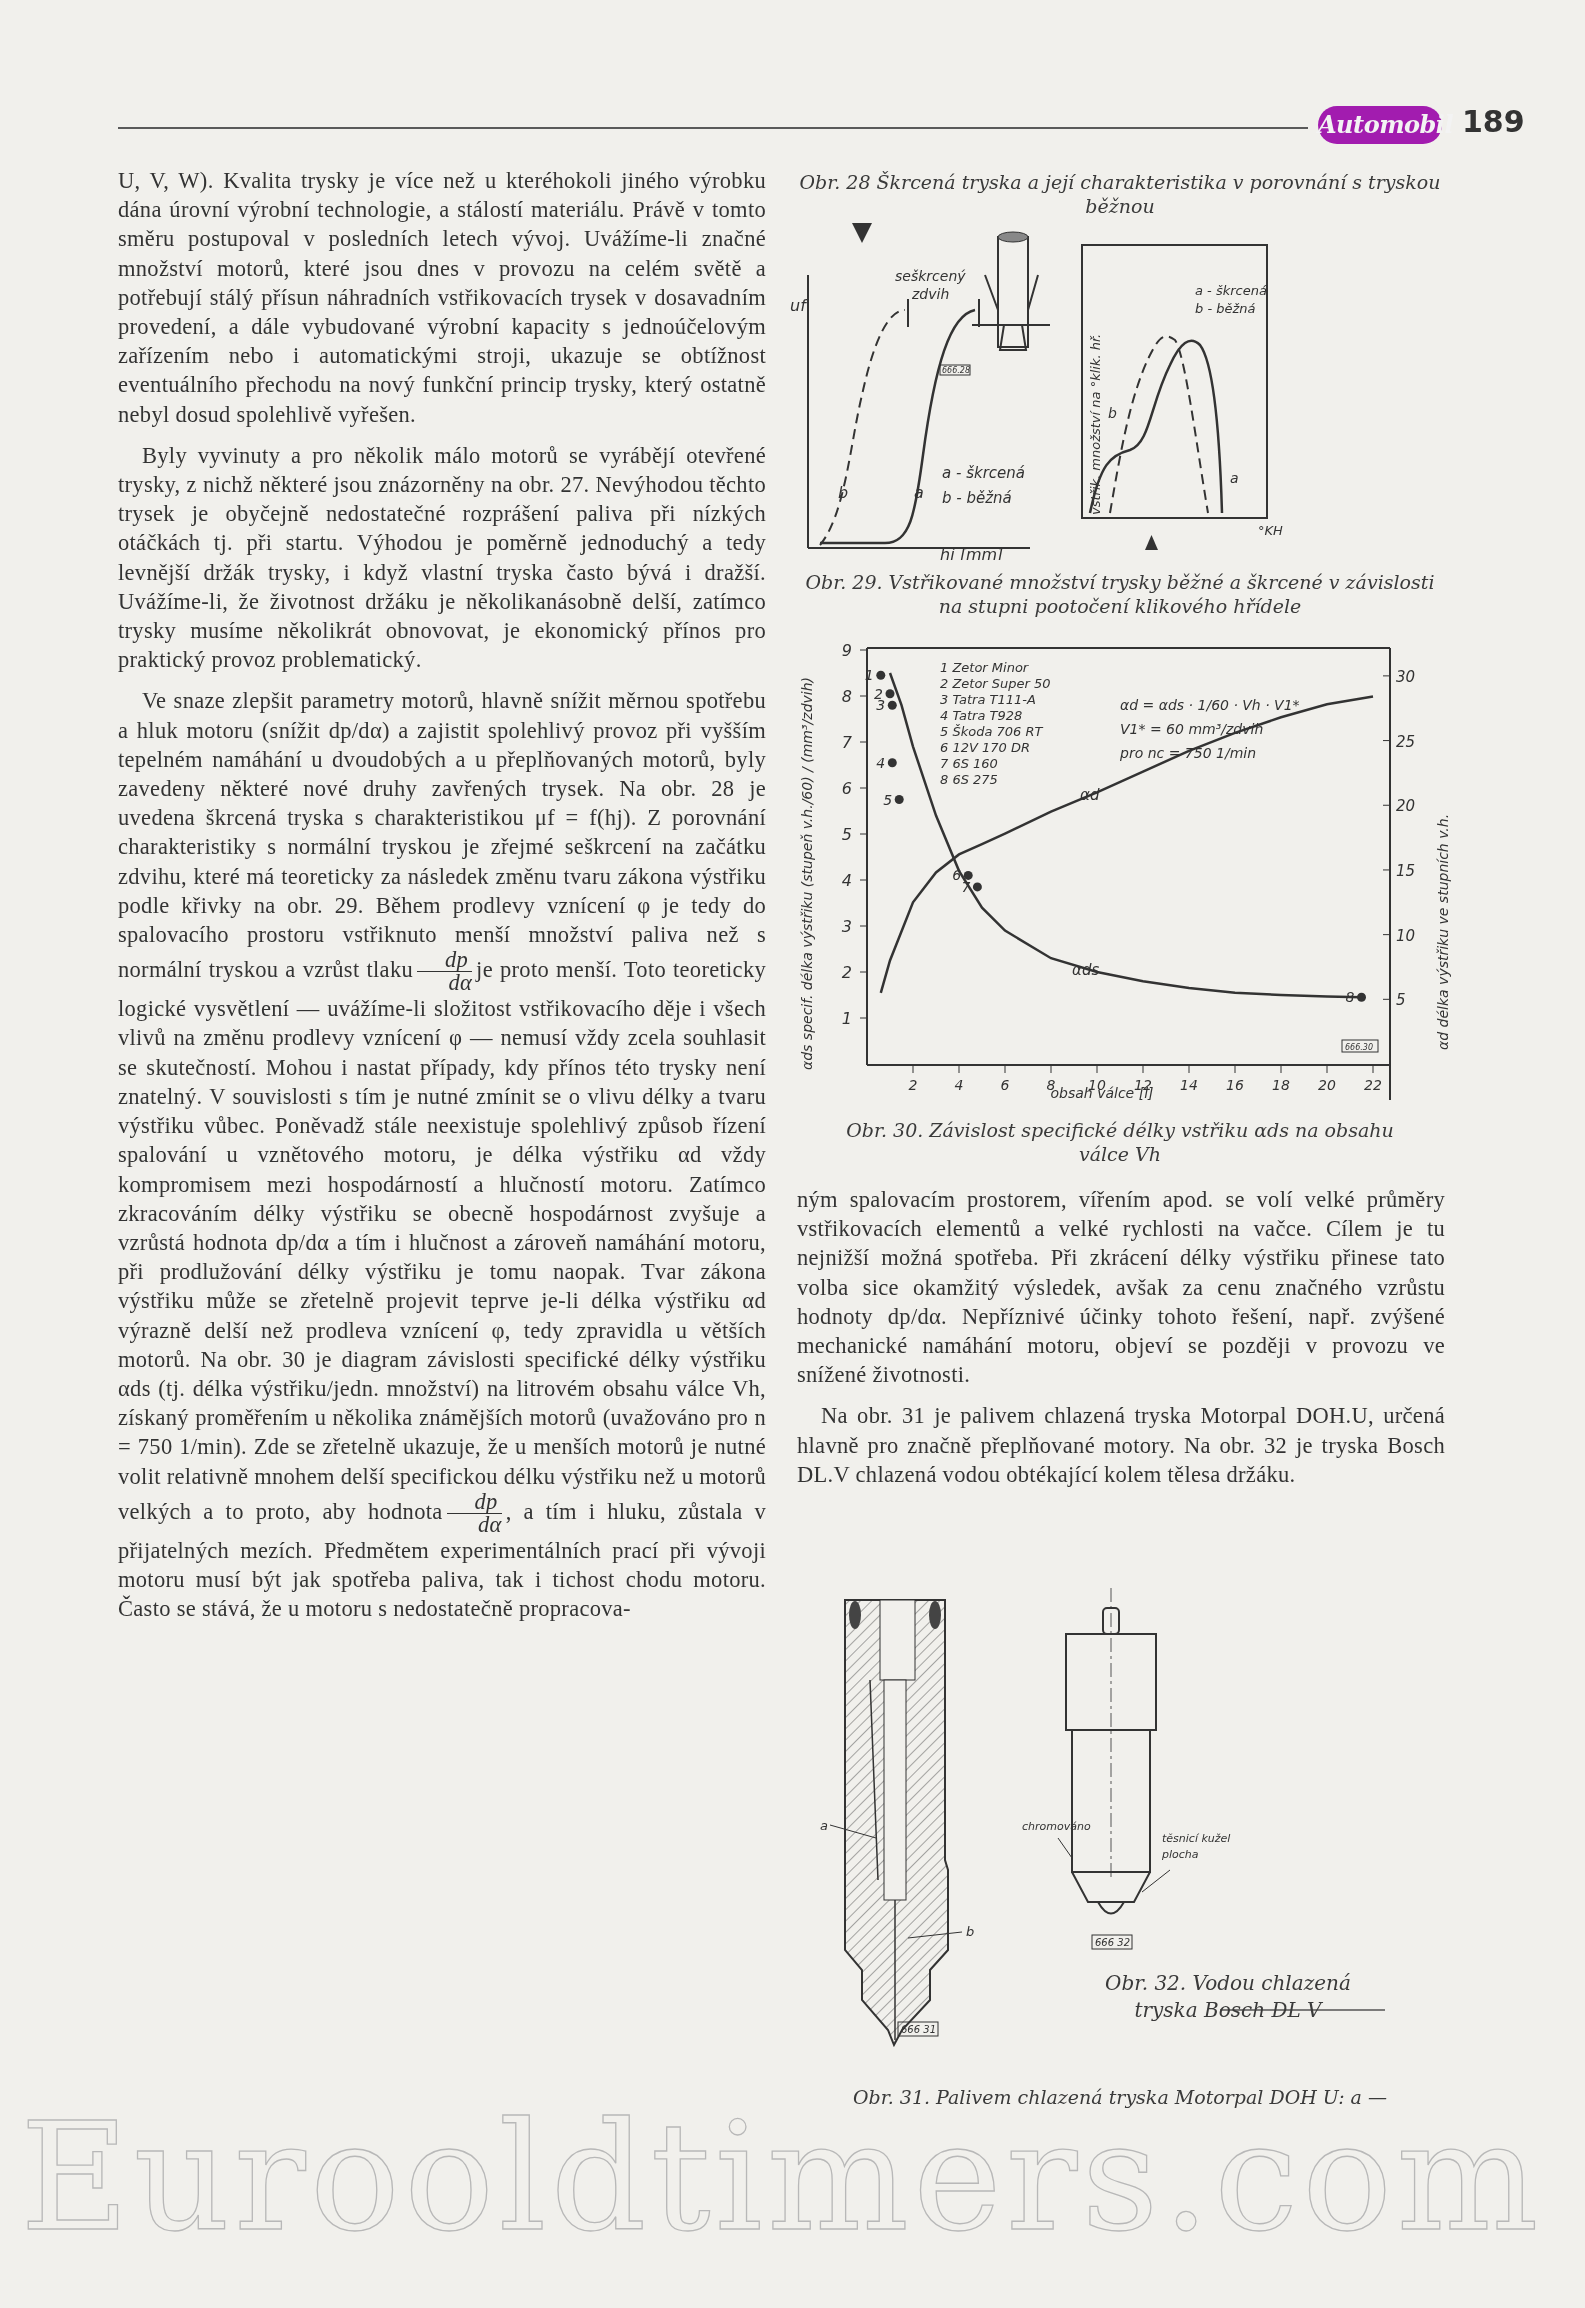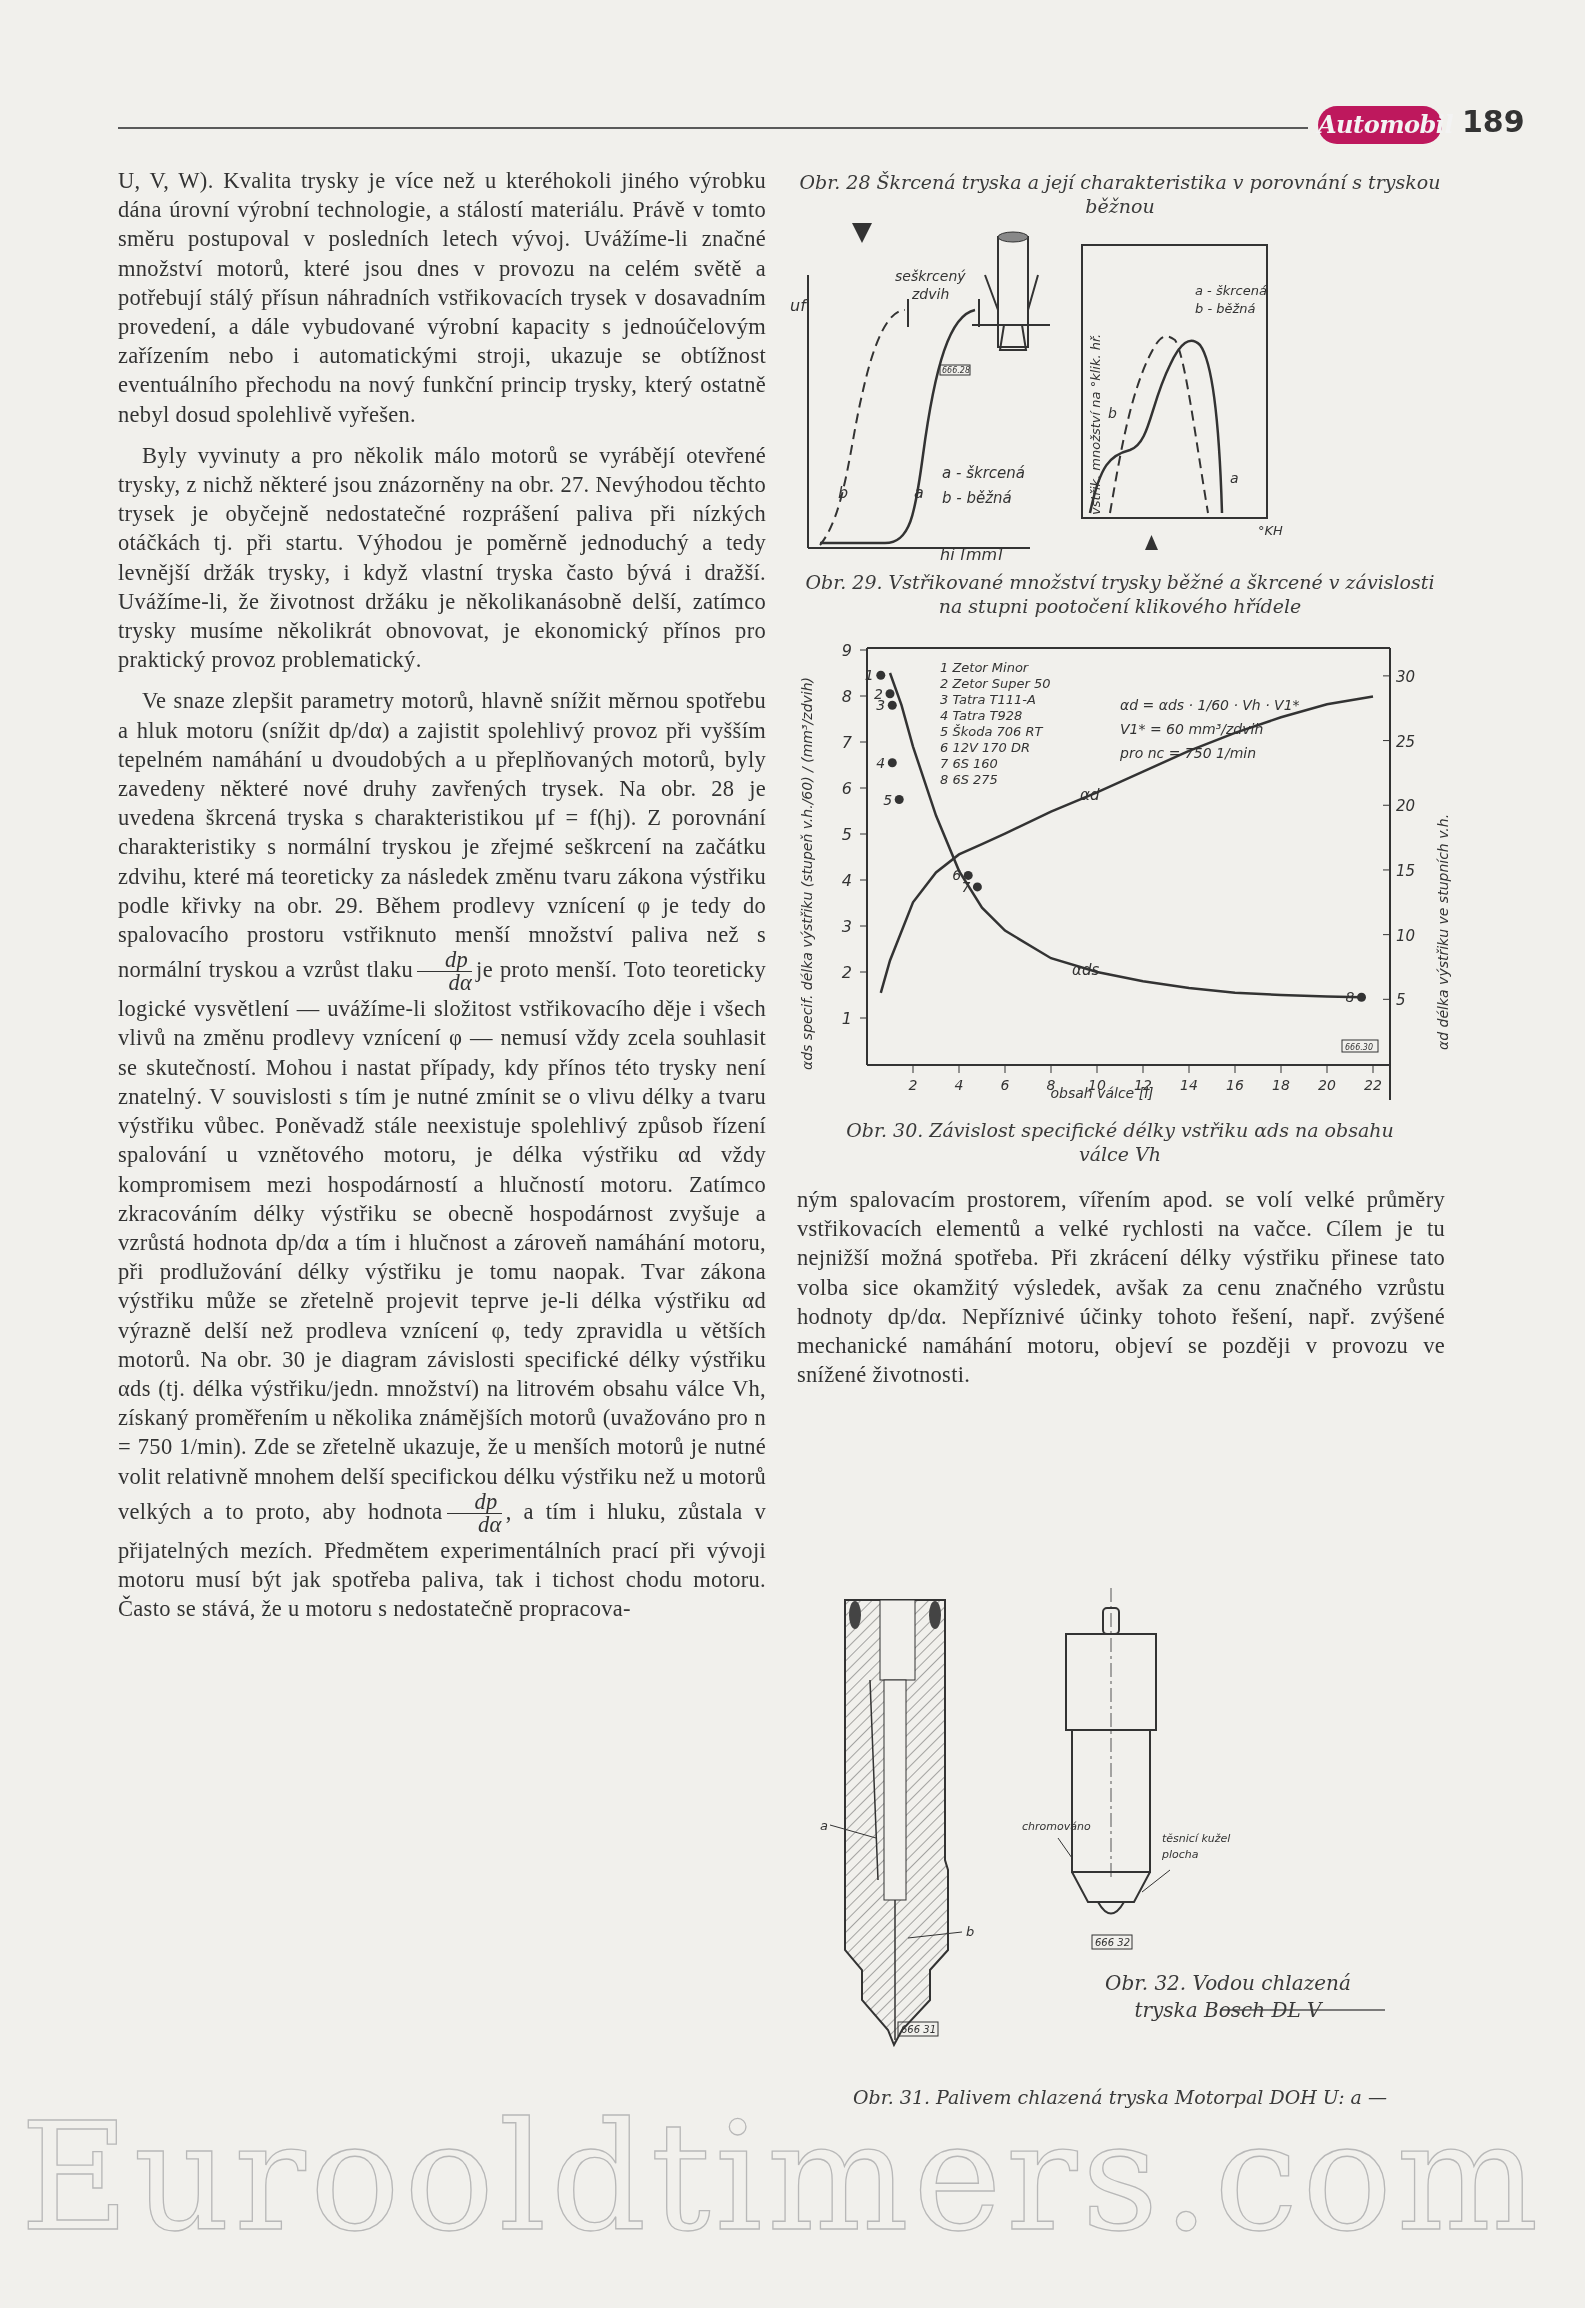--- a/index.html
+++ b/index.html
@@ -5,21 +5,21 @@
   html, body { margin:0; padding:0; }
   body {
     width:1585px; height:2308px; position:relative; overflow:hidden;
     background:#f1f0ec;
     font-family:"DejaVu Serif","Liberation Serif",serif;
     color:#2b2b2b;
   }
   .abs { position:absolute; }
   .header-rule { left:118px; top:127px; width:1190px; height:2px; background:#5a5a5a; }
   .logo {
-    left:1318px; top:106px; width:124px; height:38px; background:#be185d; border-radius:19px;
+    left:1318px; top:106px; width:124px; height:38px; background:#a21caf; border-radius:19px;
     color:#f3f3f3; font-family:"DejaVu Serif",serif; font-style:italic; font-weight:bold;
     font-size:24px; line-height:38px; text-align:center; letter-spacing:-0.5px;
   }
   .page-no { left:1462px; top:104px; font-family:"DejaVu Sans",sans-serif; font-weight:bold; font-size:30px; color:#333; }
 
   .col { font-family:"Liberation Serif","DejaVu Serif",serif; font-size:22.5px; line-height:29.2px; text-align:justify; letter-spacing:0.3px; color:#333; }
   .col p { margin:0; }
   .col p.ind { text-indent:24px; margin-top:12px; }
   .left-col { left:118px; top:166px; width:648px; }
   .frac { display:inline-block; vertical-align:middle; text-align:right; font-style:italic; line-height:22px; margin:0 4px; }
@@ -195,20 +195,21 @@
   <text x="555" y="420" font-size="8">666.30</text>
 </svg>
 
 <div class="abs caption" style="left:795px; top:1118px; width:650px;">
   <div>Obr. 30. Závislost specifické délky vstřiku αds na obsahu</div>
   <div>válce Vh</div>
 </div>
 
 <div class="abs col right-text">
   <p>ným spalovacím prostorem, vířením apod. se volí velké průměry vstřikovacích elementů a velké rychlosti na vačce. Cílem je tu nejnižší možná spotřeba. Při zkrácení délky výstřiku přinese tato volba sice okamžitý výsledek, avšak za cenu značného vzrůstu hodnoty dp/dα. Nepříznivé účinky tohoto řešení, např. zvýšené mechanické namáhání motoru, objeví se později v provozu ve snížené životnosti.</p>
+  <p class="ind">Na obr. 31 je palivem chlazená tryska Motorpal DOH.U, určená hlavně pro značně přeplňované motory. Na obr. 32 je tryska Bosch DL.V chlazená vodou obtékající kolem tělesa držáku.</p>
 </div>
 
 <svg class="abs" style="left:790px; top:1580px;" width="795" height="470" viewBox="0 0 795 470">
   <defs>
     <pattern id="hatch" width="8" height="8" patternUnits="userSpaceOnUse" patternTransform="rotate(45)">
       <line x1="0" y1="0" x2="0" y2="8" stroke="#555" stroke-width="1"></line>
     </pattern>
   </defs>
 
   <g>

